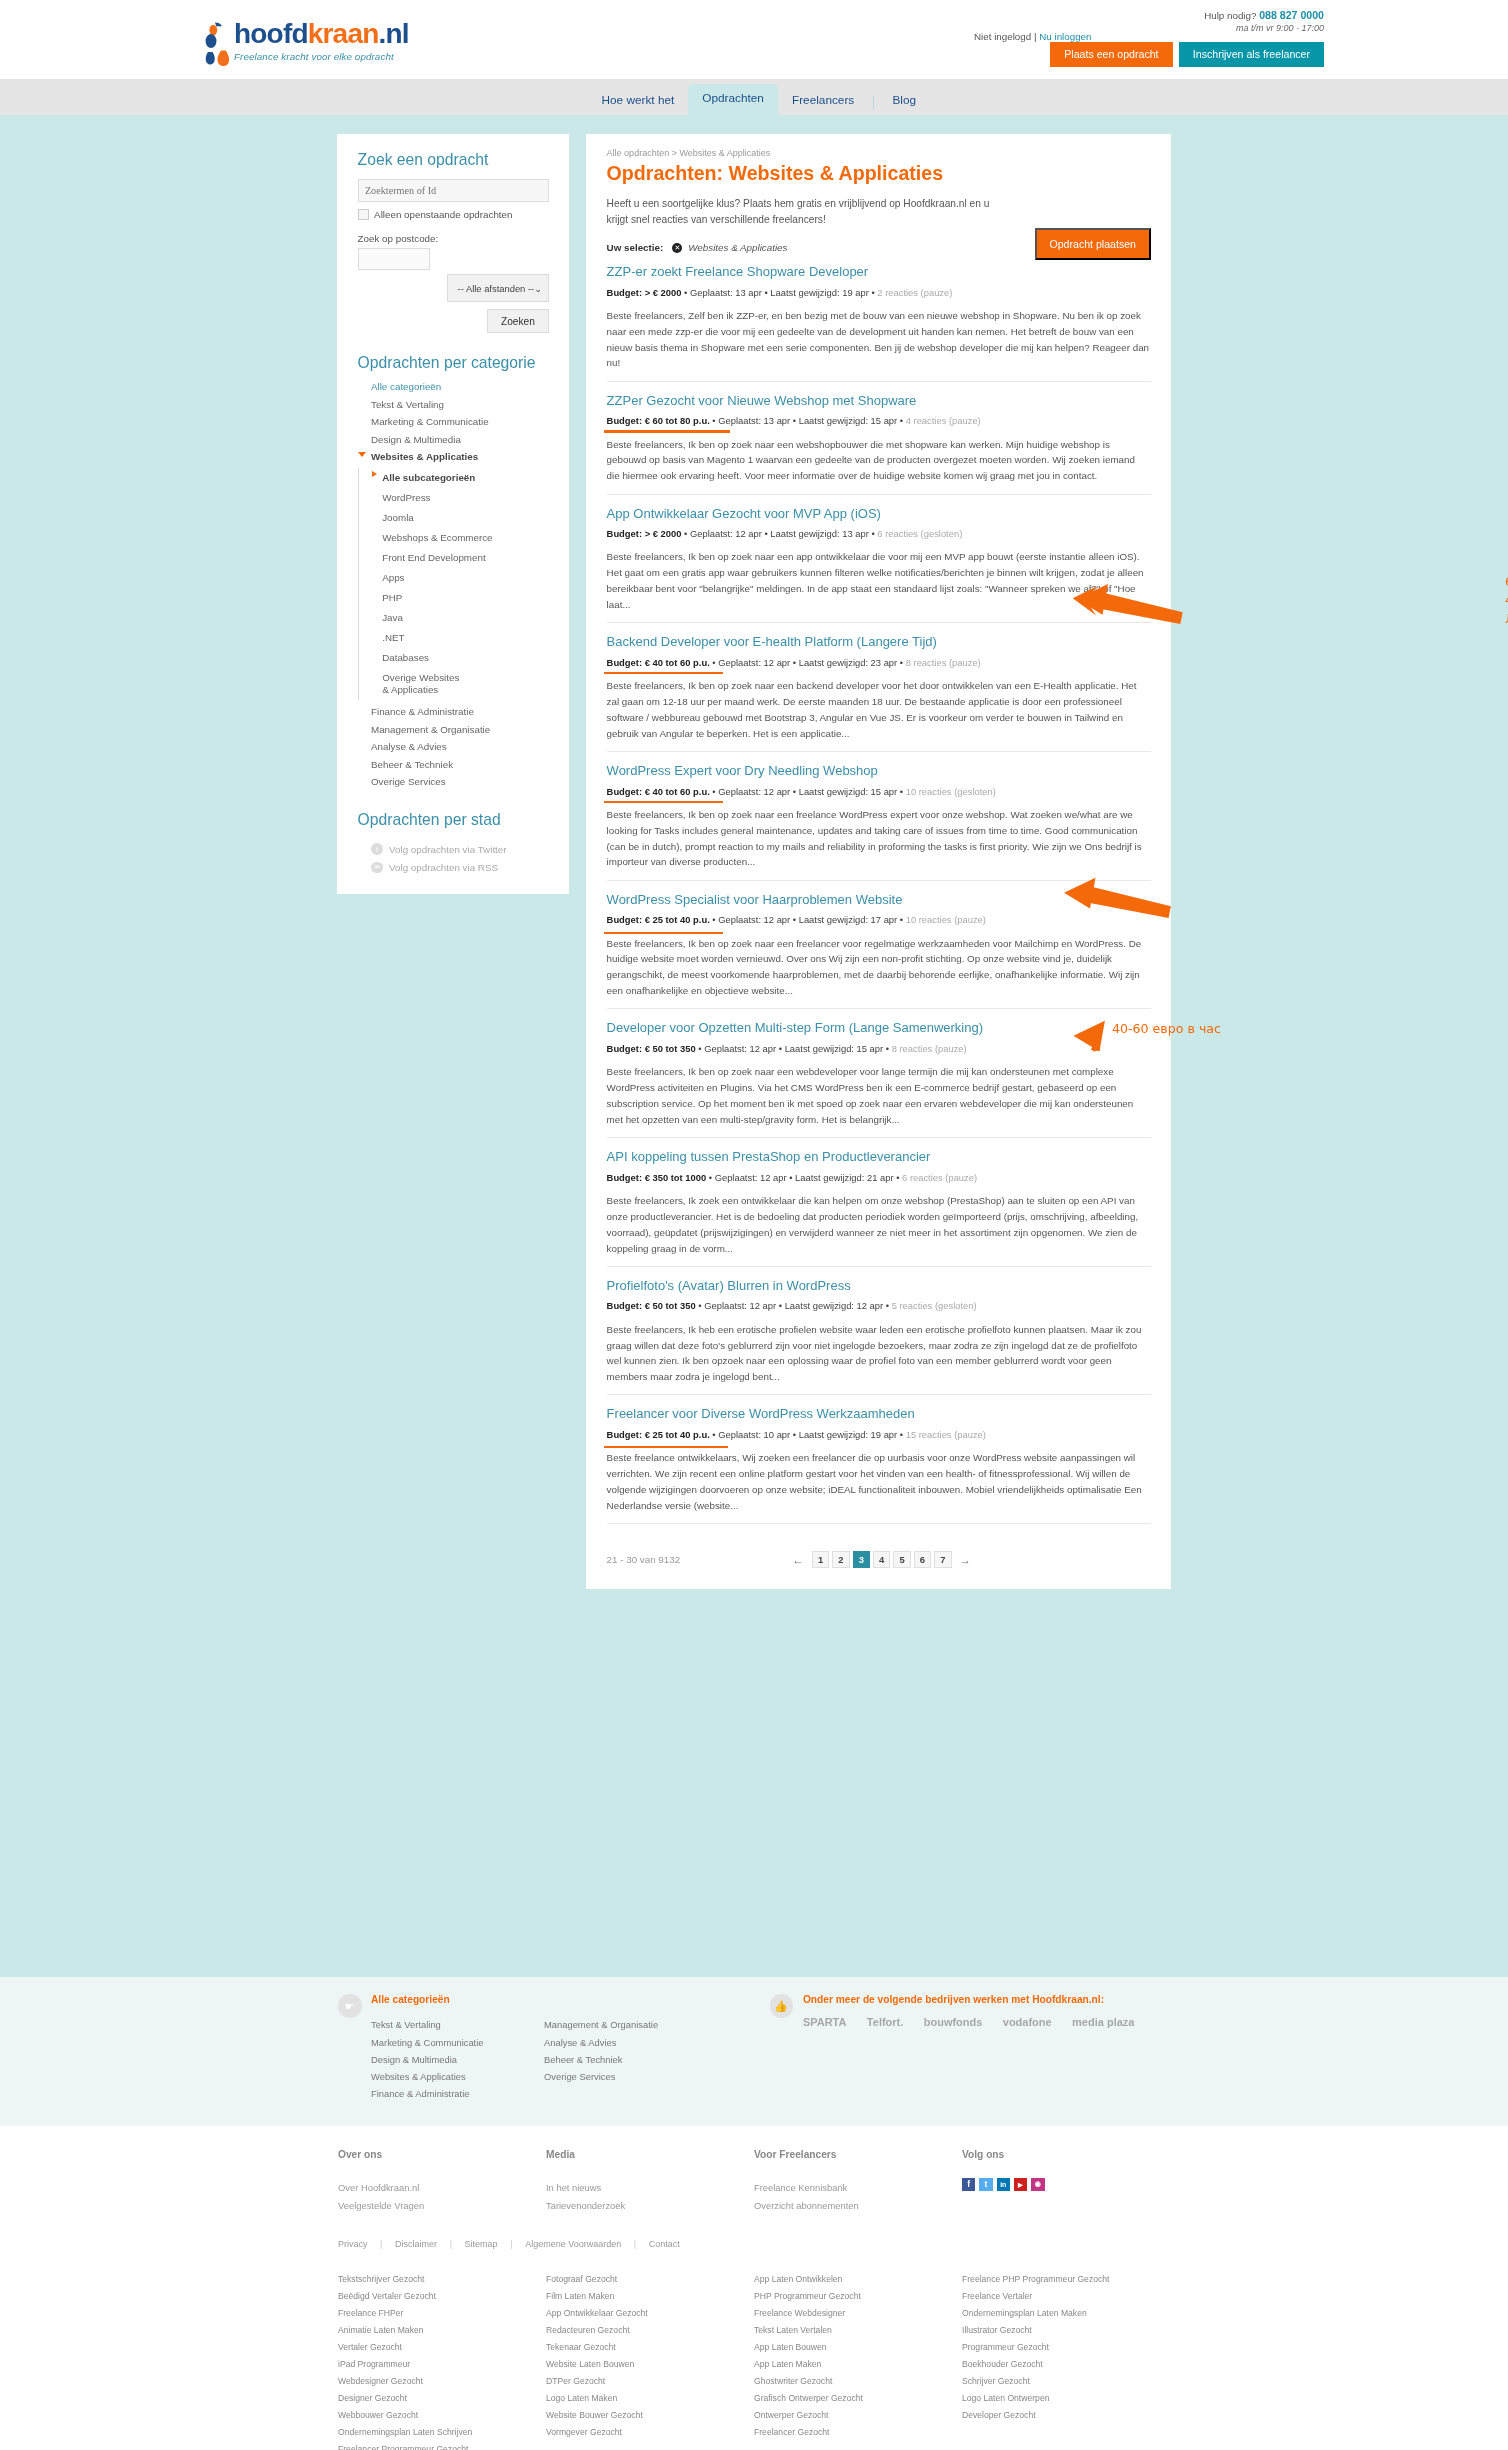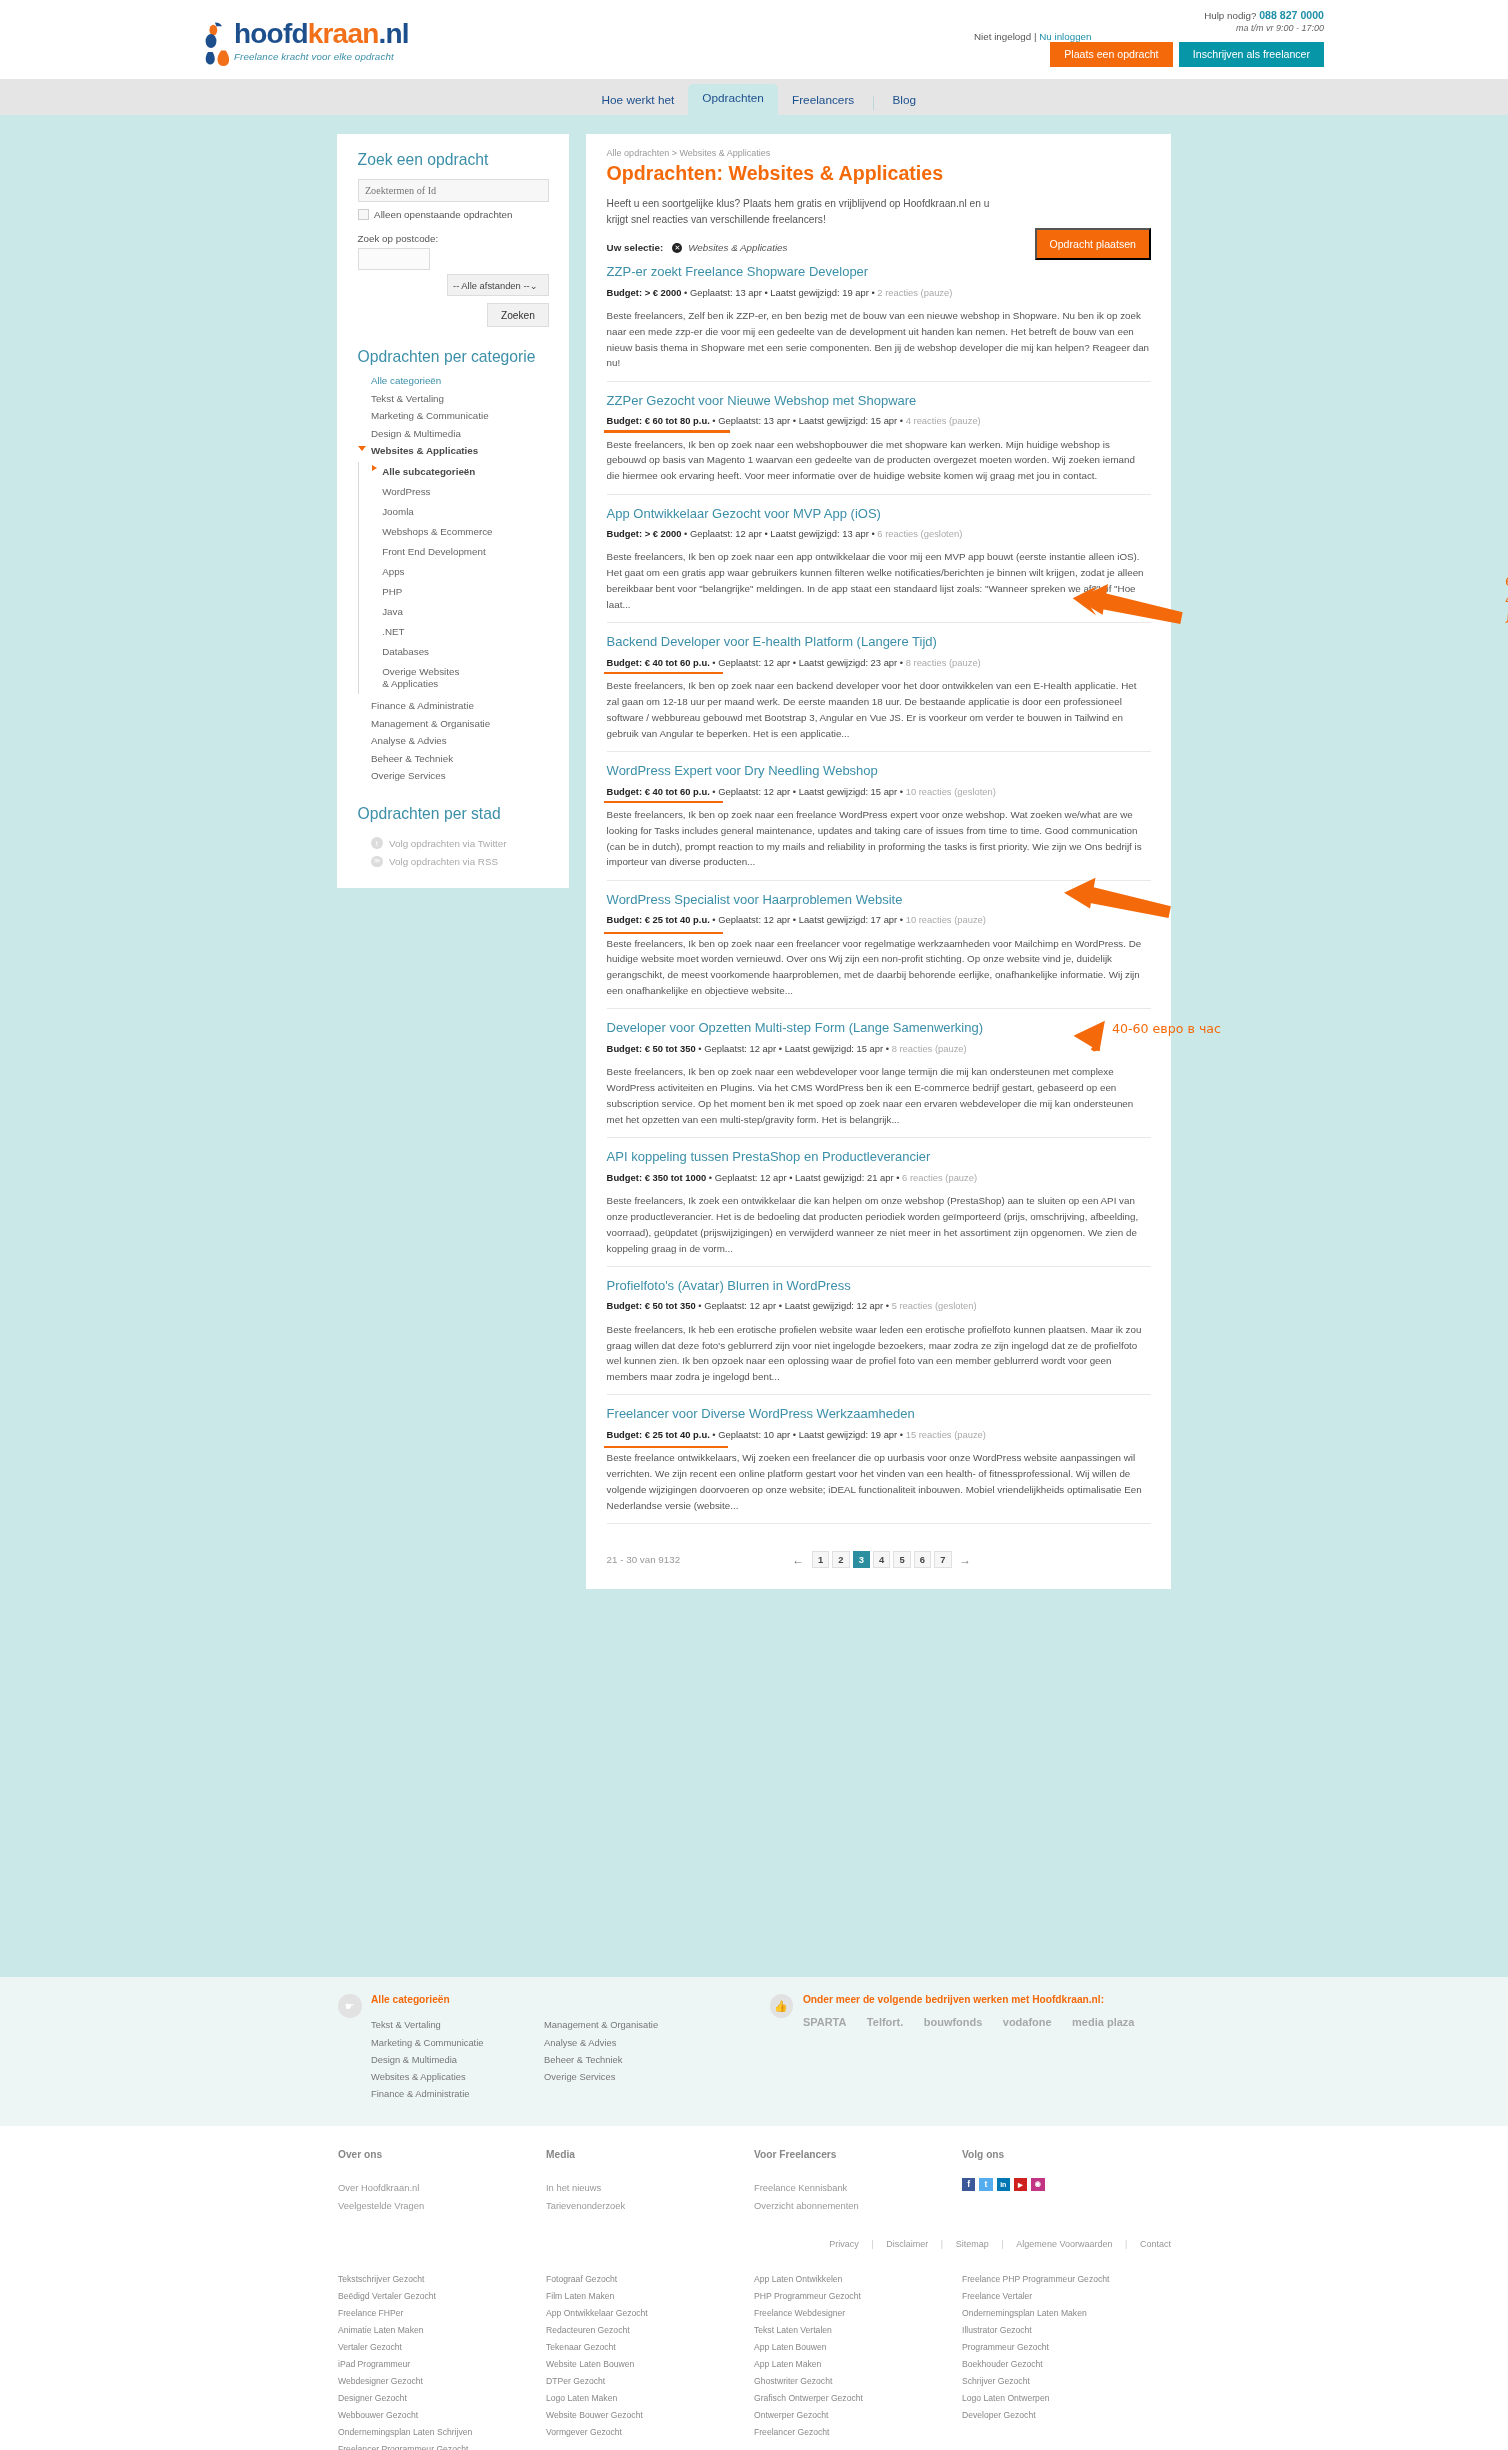--- a/index.html
+++ b/index.html
@@ -49,22 +49,22 @@
   .sidebar { width:236px; background:#fff; padding:17.3px 20.4px 20.4px 20.4px; margin-left:-0.8px;}
   .sb-h { color:#3b8fa8; font-size:15.7px; margin:0 0 9.4px 0; font-weight:normal; }
   .sb-h2 { color:#3b8fa8; font-size:15.7px; margin:20.4px 0 6.3px 0; font-weight:normal; }
   .tinput { width:100%; height:23.6px; border:0.8px solid #dcdcdc; background:#f7f7f7; padding:0 6.3px;
             font-size:10.2px; color:#999; font-family:"Liberation Serif", serif; }
   .chkrow { display:flex; align-items:center; margin-top:7px; font-size:9.8px; color:#555;}
   .chk { width:11px; height:11px; border:0.8px solid #ccc; background:#f7f7f7; margin-right:5.5px;}
   .lbl { margin-top:12.6px; font-size:9.8px; color:#555;}
   .pcinput { width:72px; height:22px; border:0.8px solid #dcdcdc; background:#fbfbfb; margin-top:3.9px;}
   .selrow { display:flex; justify-content:flex-end; margin-top:4.7px;}
-  .sel { width:102px; height:22px; border:0.8px solid #dcdcdc; background:#f1f1f1; font-size:9.4px;
-         color:#444; display:flex; align-items:center; justify-content:flex-start; padding:0 5.5px;}
+  .sel { width:102px; height:28px; border:0.8px solid #dcdcdc; background:#f1f1f1; font-size:9.4px;
+         color:#444; display:flex; align-items:center; justify-content:flex-end; padding:0 5.5px;}
   .zoekrow { display:flex; justify-content:flex-end; margin-top:7px;}
   .zoekbtn { border:0.8px solid #dcdcdc; background:#f1f1f1; font-size:10.2px; color:#333; padding:5.5px 12.6px;}
 
   .cats { list-style:none; margin:0; padding:0; }
   .cats li { font-size:9.8px; line-height:1; padding:3.9px 0 3.9px 13.4px; color:#666; }
   .cats li.first { color:#3b8fa8; }
   .cats li.sel-cat { font-weight:bold; color:#4a4a4a; position:relative; padding-left:13.4px;}
   .tri-d { position:absolute; left:0px; top:3.9px; width:0;height:0;
            border-left:4.7px solid transparent;border-right:4.7px solid transparent;border-top:5.5px solid #f4690a;}
   .subs { list-style:none; margin:1.6px 0 3.1px 0; padding:0 0 0 13.4px; border-left:0.8px solid #d8d8d8; }
@@ -127,21 +127,21 @@
   .brands { display:flex; align-items:center; gap:20.4px; margin-top:4.7px;}
   .brand { color:#9a9a9a; font-weight:bold; font-size:11px; opacity:.85;}
 
   .f2 { background:#fff; padding:23.6px 0 0 0;}
   .f2-inner { width:833px; margin:0 auto; display:flex;}
   .f2 .fh2 { color:#888; font-size:10.2px; font-weight:bold; margin-bottom:17.3px;}
   .f2 .flist li { font-size:9.4px; color:#999; padding:3.9px 0;}
   .social { display:flex; gap:3.9px;}
   .sq { width:13.4px; height:13.4px; color:#fff; font-size:8.6px; font-weight:bold;
         display:flex;align-items:center;justify-content:center;}
-  .legal { width:833px; margin:23.6px auto 0 auto; display:flex; justify-content:flex-end;
+  .legal { width:833px; margin:23.6px auto 0 auto; display:flex; justify-content:flex-start;
            gap:12.6px; font-size:9px; color:#999;}
   .legal span.d { color:#ccc; }
 
   .kw { width:833px; margin:22px auto 0 auto; display:flex; }
   .kw ul { list-style:none; margin:0; padding:0; width:208px;}
   .kw li { font-size:8.6px; color:#888; padding:3.5px 0;}
 </style>
 </head>
 <body>
 

